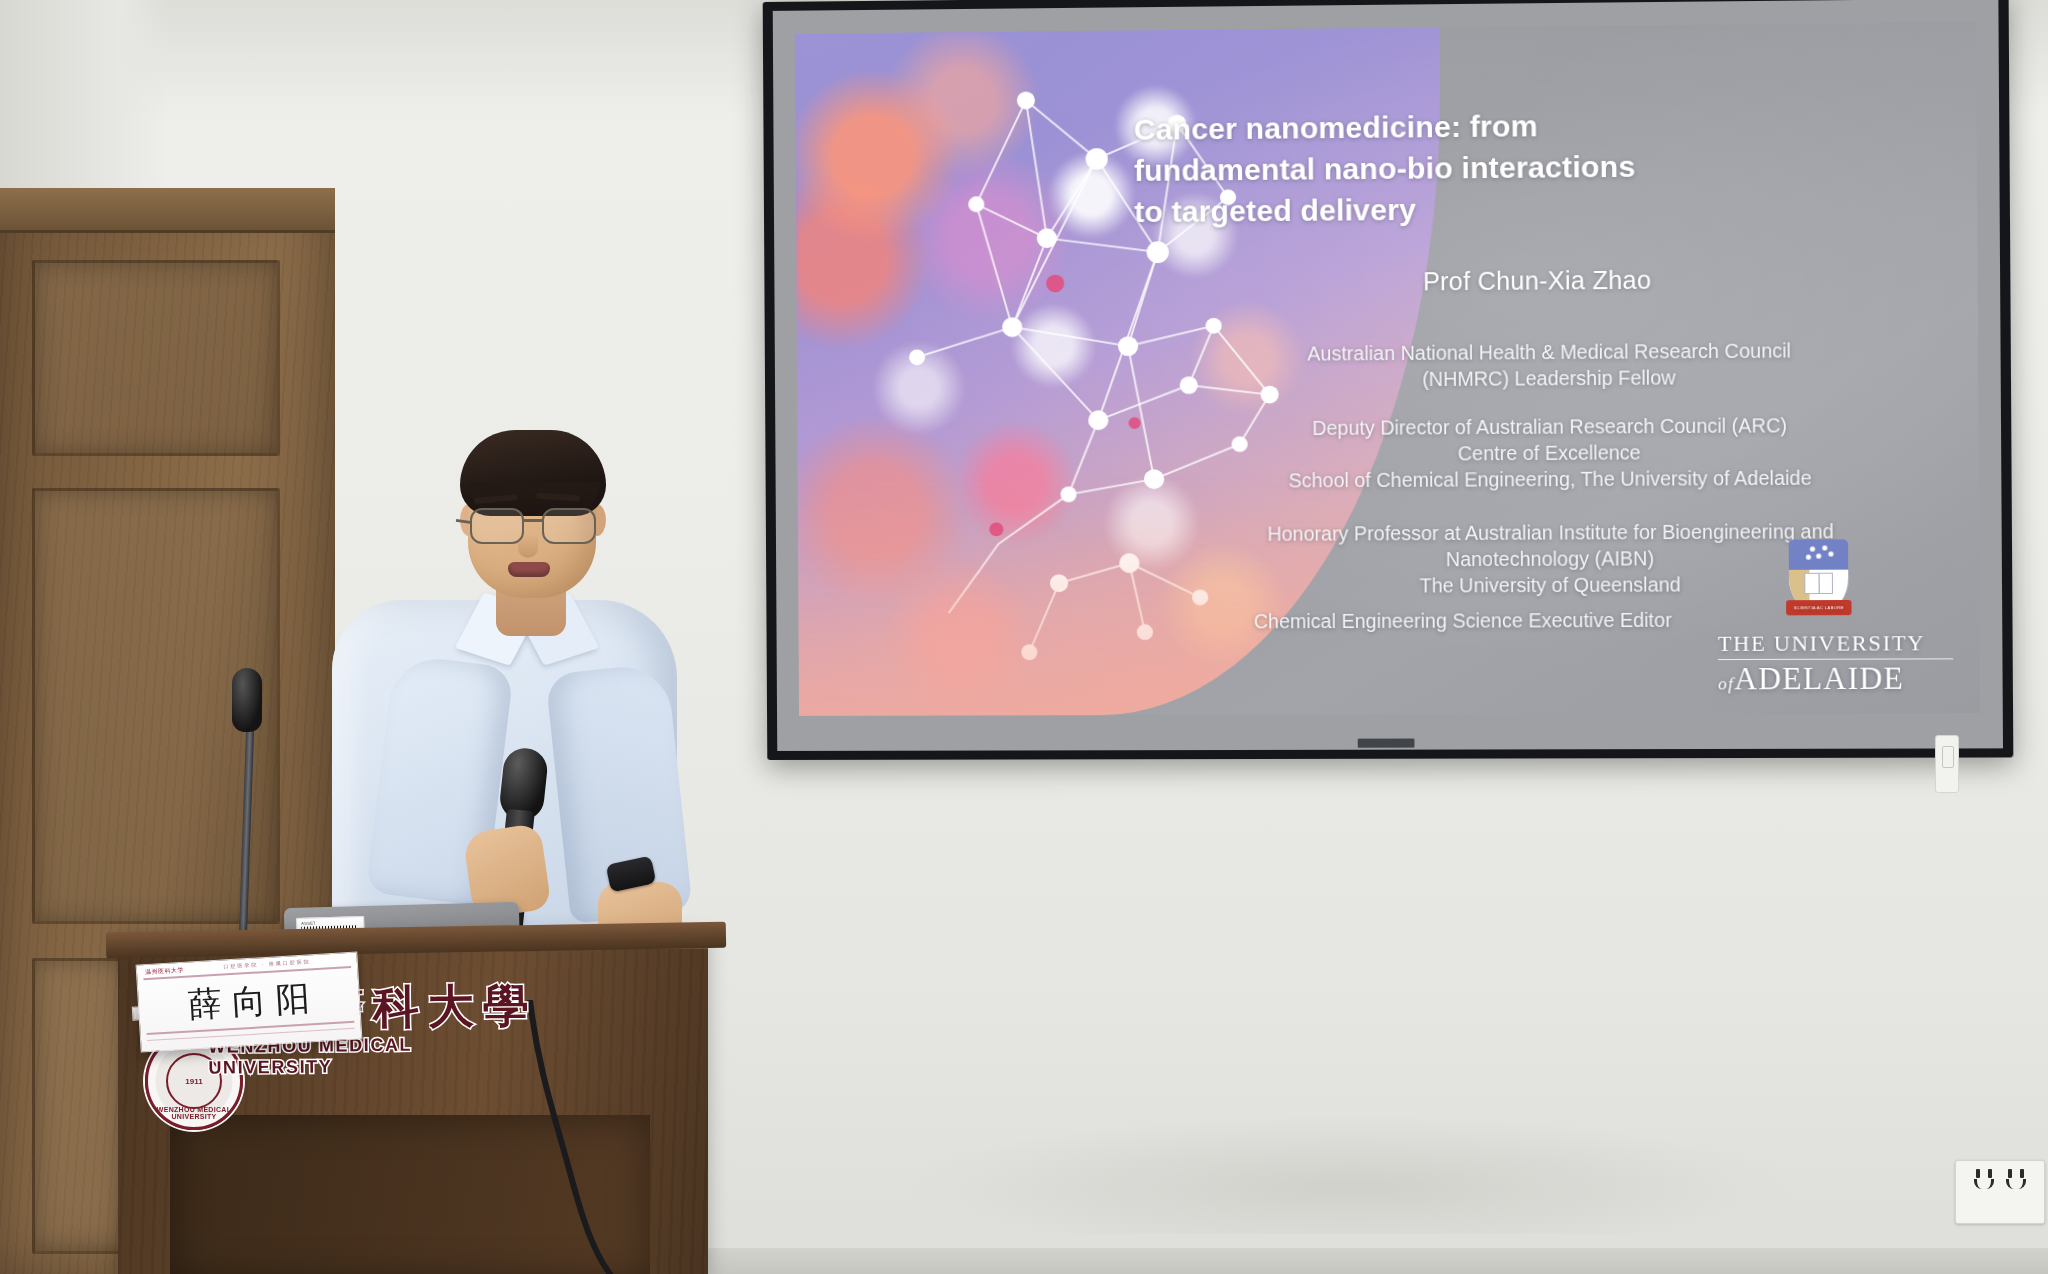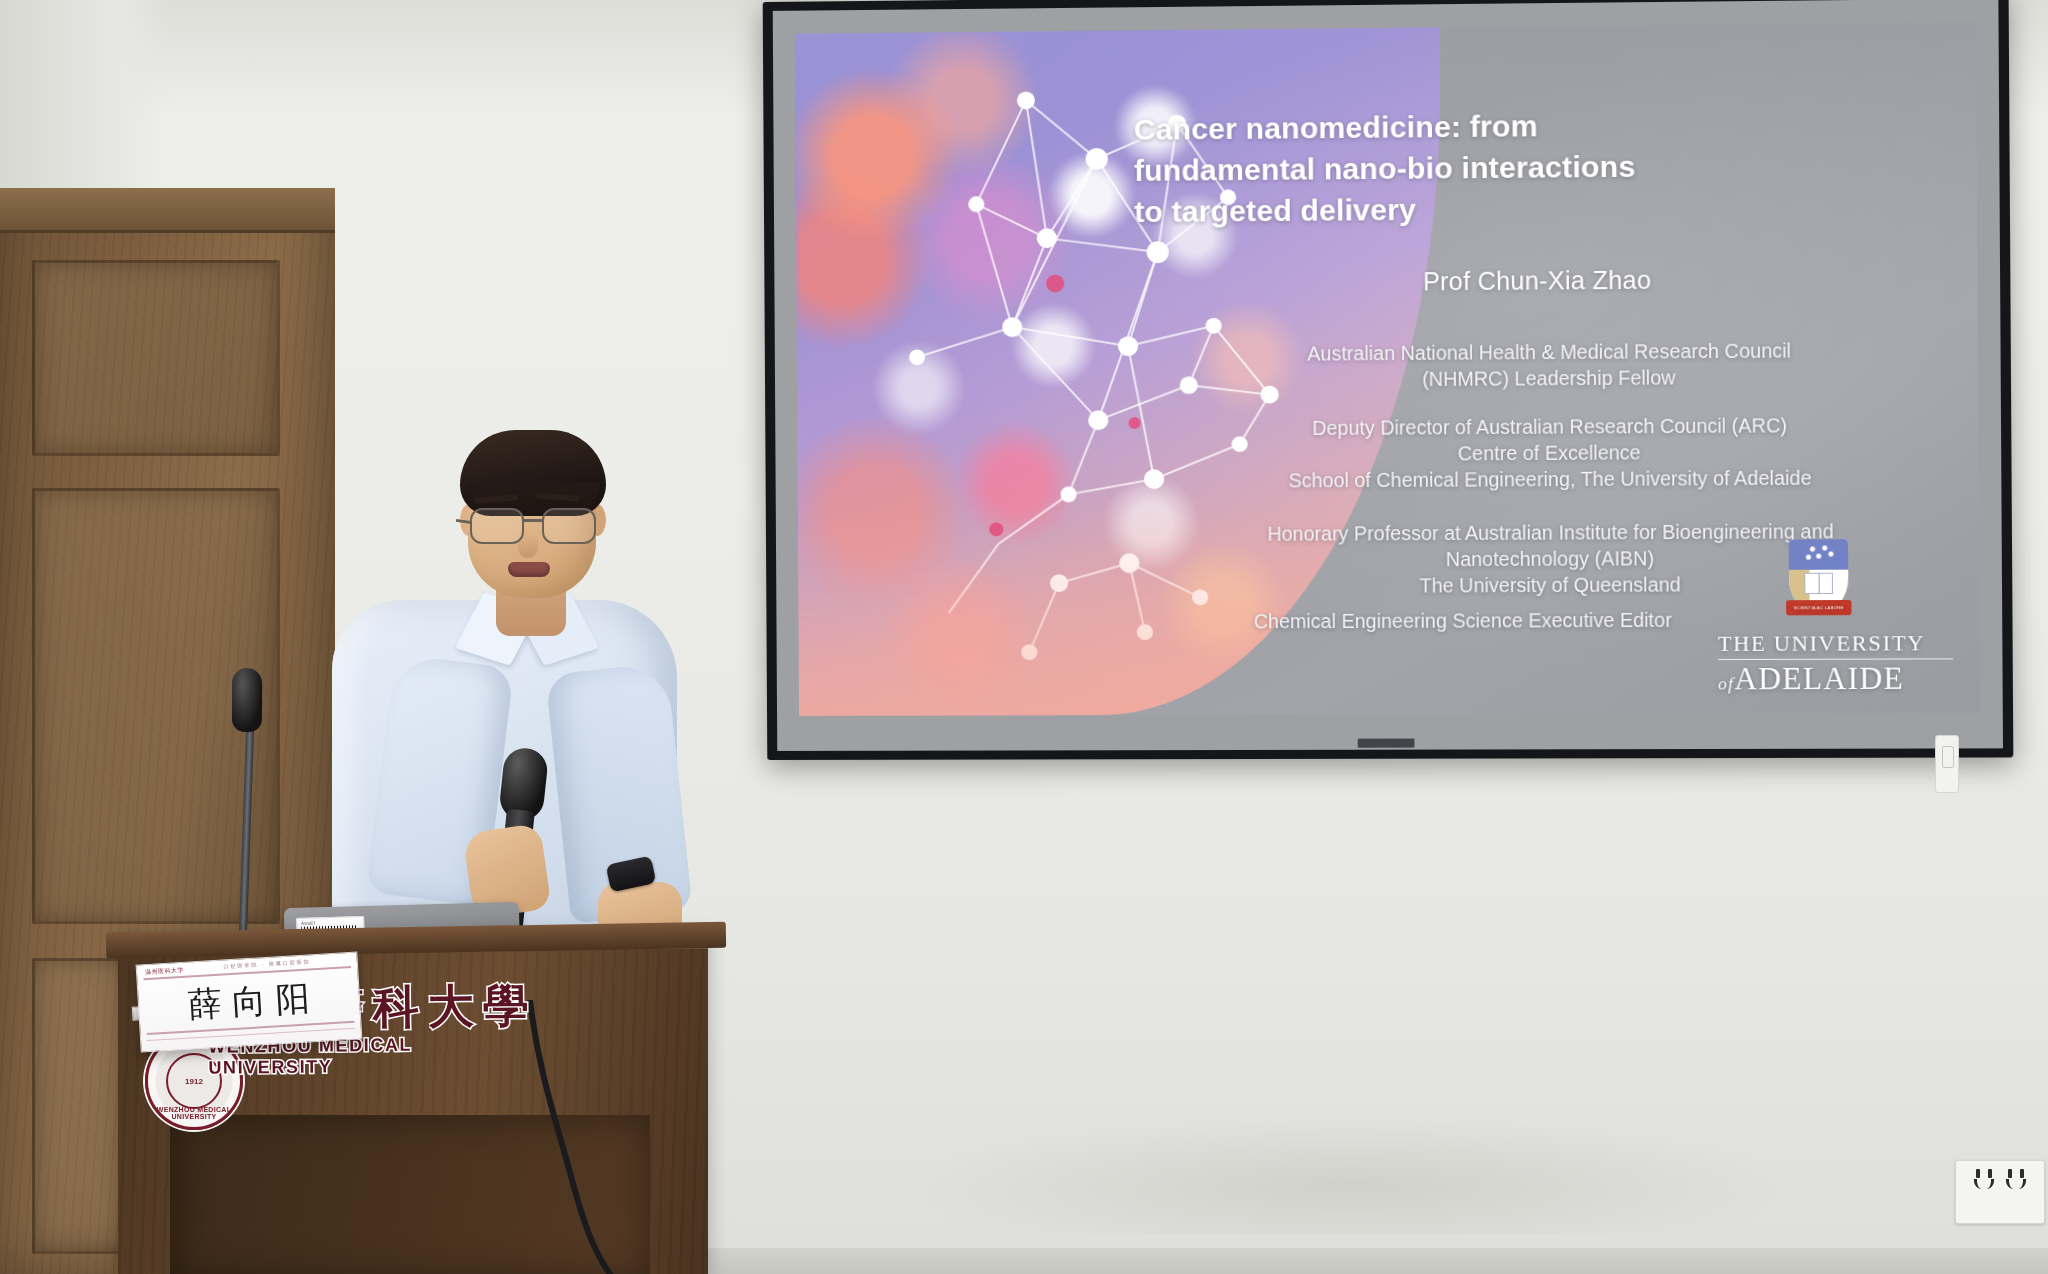--- a/index.html
+++ b/index.html
@@ -503,21 +503,21 @@
     <div class="edge-hl"></div>
     <div class="top-rail"></div>
     <div class="skirt"></div>
   </div>
 
   <svg class="cable" viewBox="0 0 170 274">
     <path d="M10 0 C 18 70, 36 120, 52 180 C 64 224, 74 252, 90 274" fill="none" stroke="#1b1b1d" stroke-width="6" stroke-linecap="round"></path>
   </svg>
 
   <div class="seal">
-    <div class="inner">1912</div>
+    <div class="inner">1911</div>
     <div class="ring-text">WENZHOU MEDICAL UNIVERSITY</div>
   </div>
   <div class="brand">
     <div class="cn">温州醫科大學</div>
     <div class="en">WENZHOU MEDICAL UNIVERSITY</div>
   </div>
 
   <div class="nameplate-stack"></div>
   <div class="nameplate">
     <div class="logo">温州医科大学</div>

